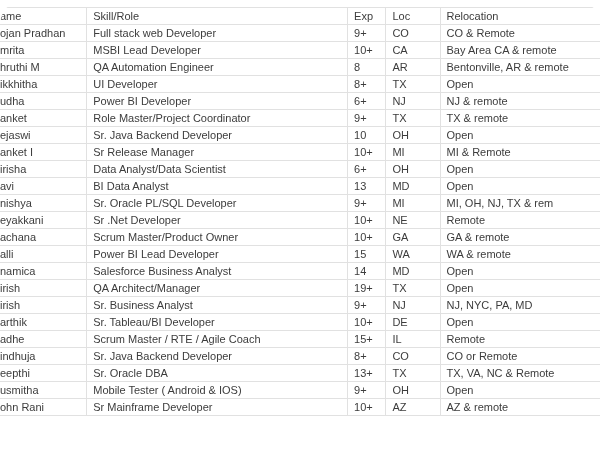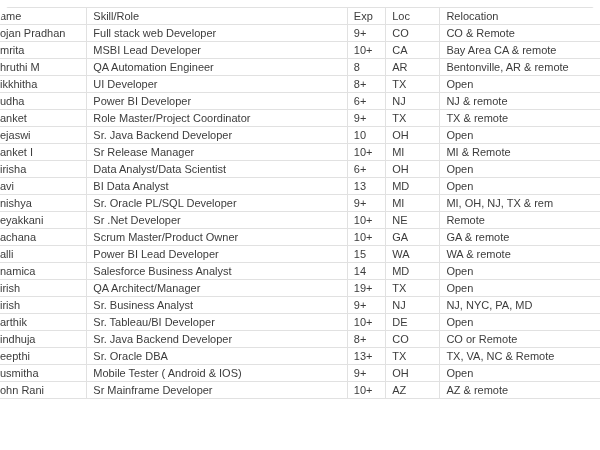--- a/index.html
+++ b/index.html
@@ -193,20 +193,27 @@
           <td class="col-relocation">NJ, NYC, PA, MD</td>
         </tr>
         <tr>
           <td class="col-name">arthik</td>
           <td class="col-skill">Sr. Tableau/BI Developer</td>
           <td class="col-exp">10+</td>
           <td class="col-loc">DE</td>
           <td class="col-relocation">Open</td>
         </tr>
         <tr>
+          <td class="col-name">adhe</td>
+          <td class="col-skill">Scrum Master / RTE / Agile Coach</td>
+          <td class="col-exp">15+</td>
+          <td class="col-loc">IL</td>
+          <td class="col-relocation">Remote</td>
+        </tr>
+        <tr>
           <td class="col-name">indhuja</td>
           <td class="col-skill">Sr. Java Backend Developer</td>
           <td class="col-exp">8+</td>
           <td class="col-loc">CO</td>
           <td class="col-relocation">CO or Remote</td>
         </tr>
         <tr>
           <td class="col-name">eepthi</td>
           <td class="col-skill">Sr. Oracle DBA</td>
           <td class="col-exp">13+</td>

